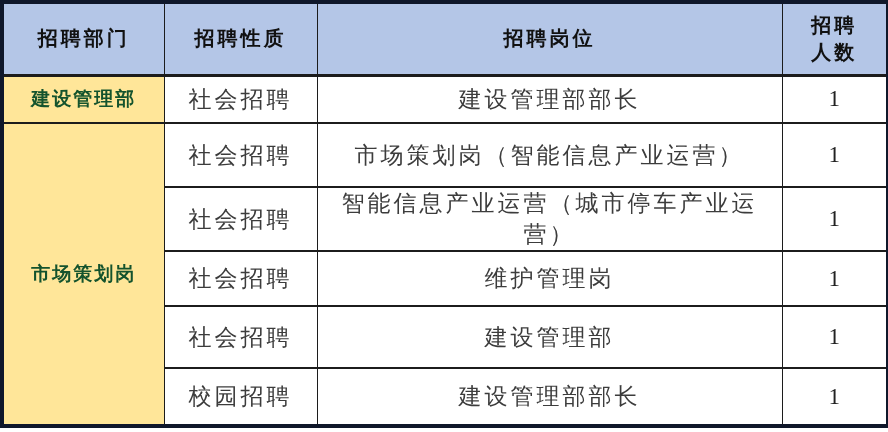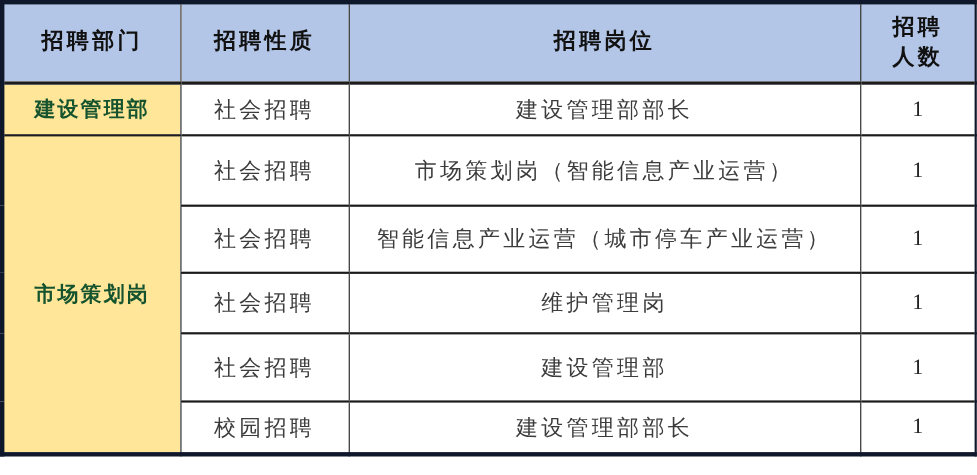--- a/index.html
+++ b/index.html
@@ -37,39 +37,39 @@
     height: 73px;
     font-size: 20px;
     font-weight: bold;
     color: #111111;
     letter-spacing: 3px;
     border-bottom-width: 3px;
     white-space: pre-line;
     line-height: 1.35;
   }
   td {
-    font-size: 20px;
+    font-size: 23px;
     color: #3c3c3c;
     letter-spacing: 3px;
   }
   td.dept {
     background: #ffe699;
     font-weight: bold;
     color: #14532d;
     font-size: 19px;
     letter-spacing: 2px;
   }
   td.count { letter-spacing: 0; color: #222222; }
 
   tr.r1 td { height: 48px; }
   tr.r2 td { height: 64px; }
   tr.r3 td { height: 61px; }
   tr.r4 td { height: 55px; }
   tr.r5 td { height: 62px; }
-  tr.r6 td { height: 48px; }
+  tr.r6 td { height: 58px; }
 </style>
 </head>
 <body>
 
 <table class="recruit">
   <colgroup>
     <col class="c-dept">
       <col class="c-nature">
       <col class="c-pos">
       <col class="c-count">

